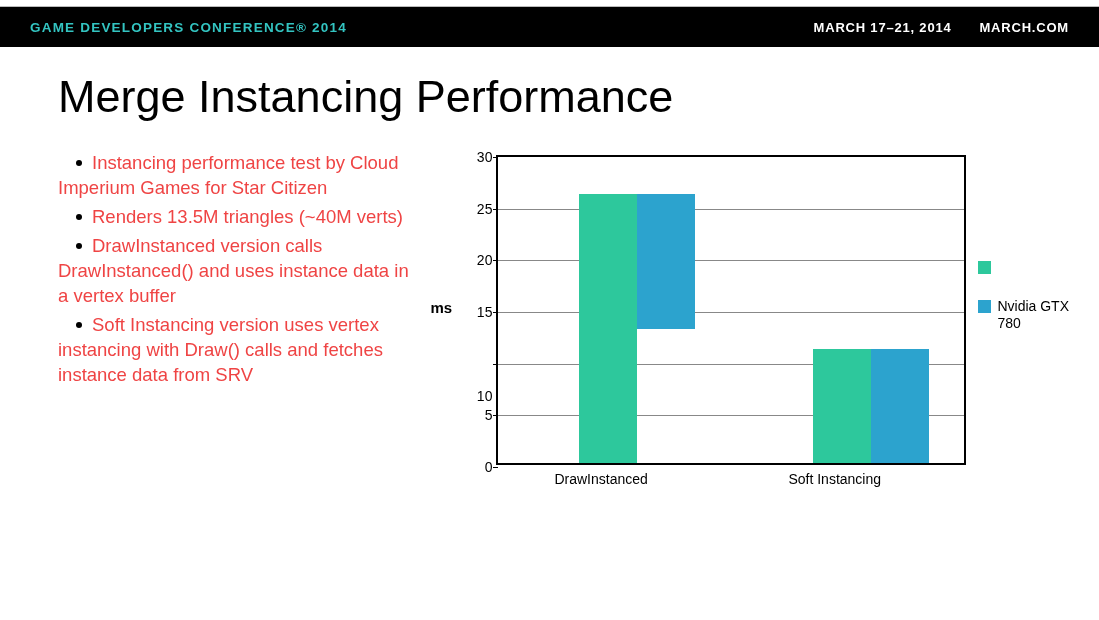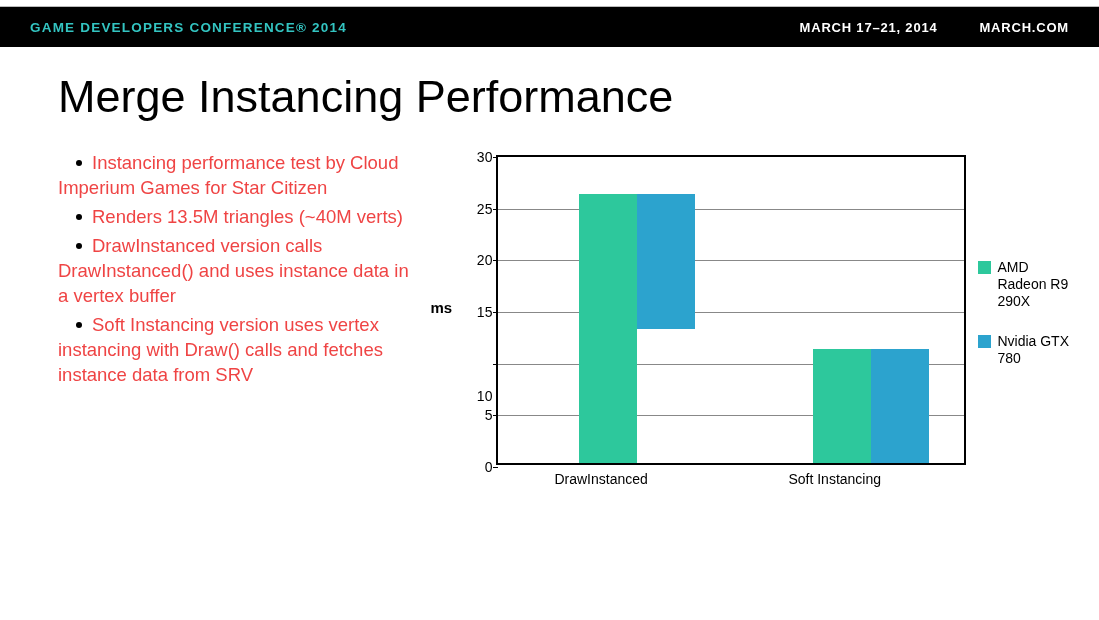--- a/index.html
+++ b/index.html
@@ -22,21 +22,21 @@
     display: flex;
     align-items: center;
     height: 40px;
     padding: 0 30px;
     font-family: Arial, Helvetica, sans-serif;
     font-weight: bold;
     letter-spacing: 1.2px;
     font-size: 13.5px;
   }
   .header .left { flex: 1; color: #33c4c1; }
-  .header .right { display: flex; gap: 42px; color: #fff; letter-spacing: 0.8px; font-size: 13px; }
+  .header .right { display: flex; gap: 28px; color: #fff; letter-spacing: 0.8px; font-size: 13px; }
   .header .right span:first-child { color: #fff; }
   .main {
     padding: 24px 20px 0 58px;
   }
   .slide-title {
     font-size: 45px;
     font-weight: 400;
     font-family: Verdana, Geneva, sans-serif;
     margin-bottom: 28px;
     color: #000;
@@ -185,21 +185,20 @@
           </div>
           <div class="group" style="left: 290px;">
             <div class="bar amd" style="height: 113.667px; background: rgb(45, 200, 156);"></div>
             <div class="bar nvd" style="height: 113.667px; background: rgb(44, 163, 206);"></div>
             <div class="cat-label">Soft Instancing</div>
           </div>
         </div>
       <div class="legend" id="legend">
           <div class="entry">
             <div class="sw" style="background: rgb(45, 200, 156);"></div>
-            <div class="name">AMD Radeon R9 290X</div>
           </div>
           <div class="entry">
             <div class="sw" style="background: rgb(44, 163, 206);"></div>
             <div class="name">Nvidia GTX 780</div>
           </div>
         </div>
     </div>
   </div>
 </div>
 

